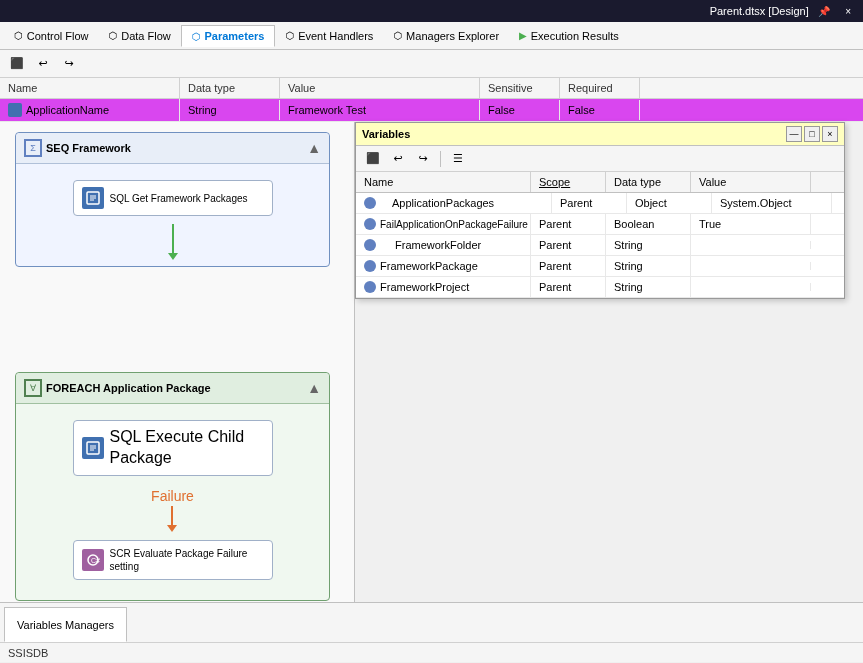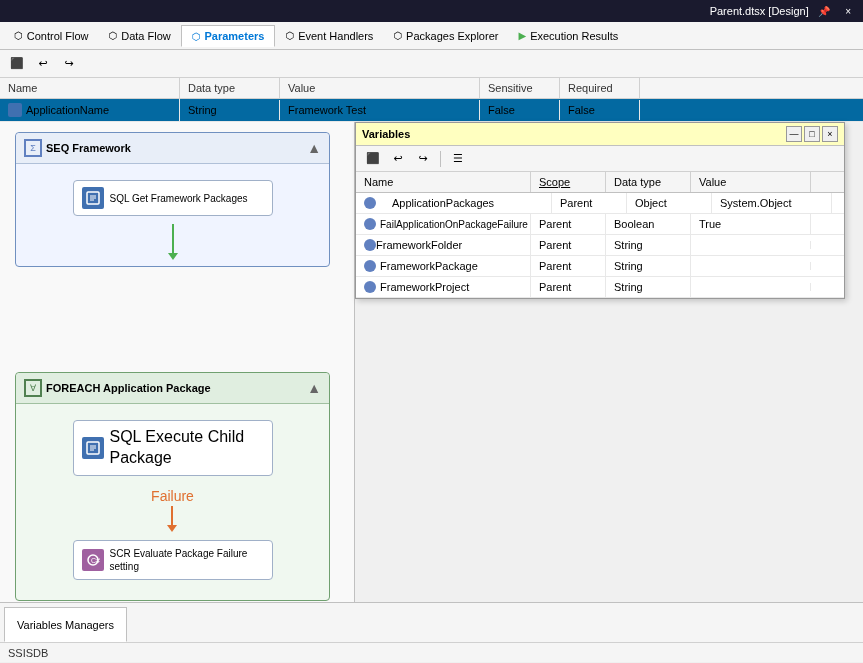--- a/index.html
+++ b/index.html
@@ -70,21 +70,21 @@
       display: flex;
       font-size: 11px;
       font-weight: normal;
       color: #333;
     }
     .grid-header-cell {
       padding: 4px 8px;
       border-right: 1px solid #d0d0d0;
     }
     .grid-row {
-      background: #0369a1;
+      background: #d946ef;
       display: flex;
       border-bottom: 1px solid #e8e8e8;
       align-items: center;
     }
     .grid-cell {
       padding: 4px 8px;
       border-right: 1px solid #e8e8e8;
       font-size: 11px;
     }
 
@@ -324,21 +324,21 @@
   <div class="tab-item active" style="background:#fff;border:1px solid #c0c0c0;border-bottom:1px solid #fff;margin-bottom:-1px;">
     <span style="font-size:10px;color:#0078d7;">⬡</span>
     <span style="font-weight:bold;color:#0078d7;">Parameters</span>
   </div>
   <div class="tab-item">
     <span style="font-size:10px;">⬡</span>
     <span>Event Handlers</span>
   </div>
   <div class="tab-item">
     <span style="font-size:10px;">⬡</span>
-    <span>Packages Explorer</span>
+    <span>Managers Explorer</span>
   </div>
   <div class="tab-item">
     <span style="font-size:10px;color:#4caf50;">▶</span>
     <span>Execution Results</span>
   </div>
 </div>
 
 <div class="toolbar">
   <button class="toolbar-btn" title="New">
     <span style="font-size:11px;">⬛</span>
@@ -486,21 +486,21 @@
     <div class="var-row">
       <div class="var-cell" style="width:175px;display:flex;align-items:center;gap:4px;">
         <span style="width:12px;height:12px;background:#6080c0;border-radius:50%;display:inline-block;flex-shrink:0;"></span>
         <span style="font-size:10px;">FailApplicationOnPackageFailure</span>
       </div>
       <div class="var-cell" style="width:75px;">Parent</div>
       <div class="var-cell" style="width:85px;">Boolean</div>
       <div class="var-cell" style="width:120px;">True</div>
     </div>
     <div class="var-row">
-      <div class="var-cell" style="width:175px;display:flex;align-items:center;gap:0;">
+      <div class="var-cell" style="width:175px;display:flex;align-items:center;gap:19px;">
         <span style="width:12px;height:12px;background:#6080c0;border-radius:50%;display:inline-block;flex-shrink:0;"></span>
         <span>FrameworkFolder</span>
       </div>
       <div class="var-cell" style="width:75px;">Parent</div>
       <div class="var-cell" style="width:85px;">String</div>
       <div class="var-cell" style="width:120px;"></div>
     </div>
     <div class="var-row">
       <div class="var-cell" style="width:175px;display:flex;align-items:center;gap:4px;">
         <span style="width:12px;height:12px;background:#6080c0;border-radius:50%;display:inline-block;flex-shrink:0;"></span>

